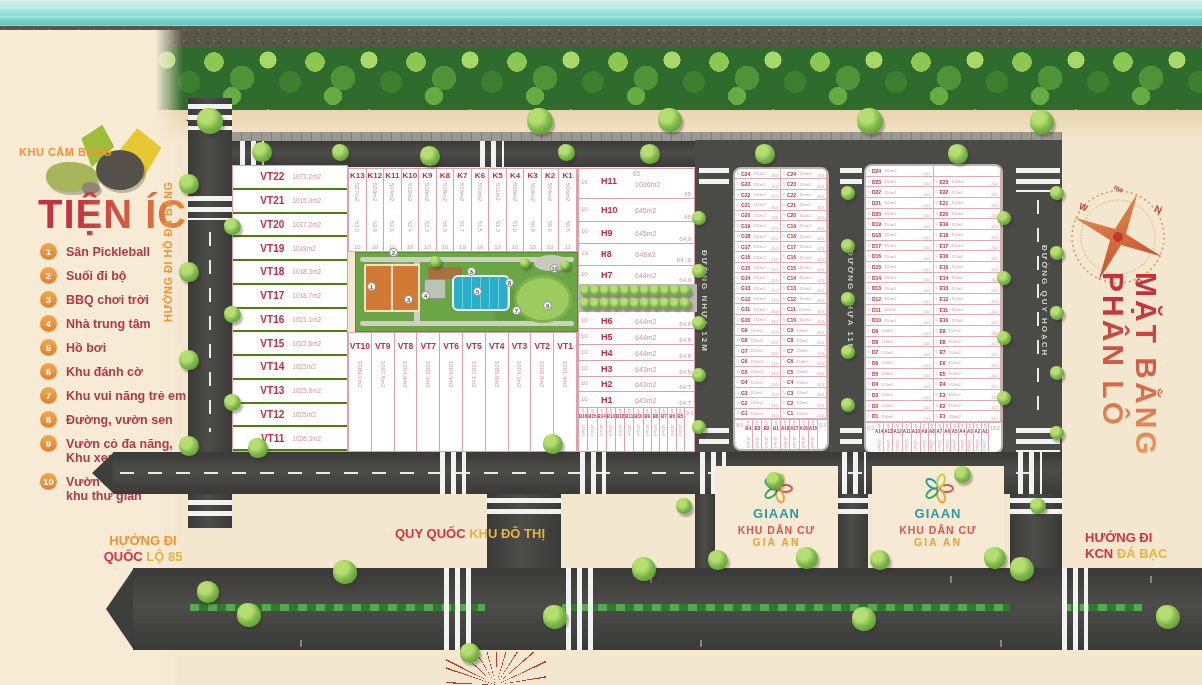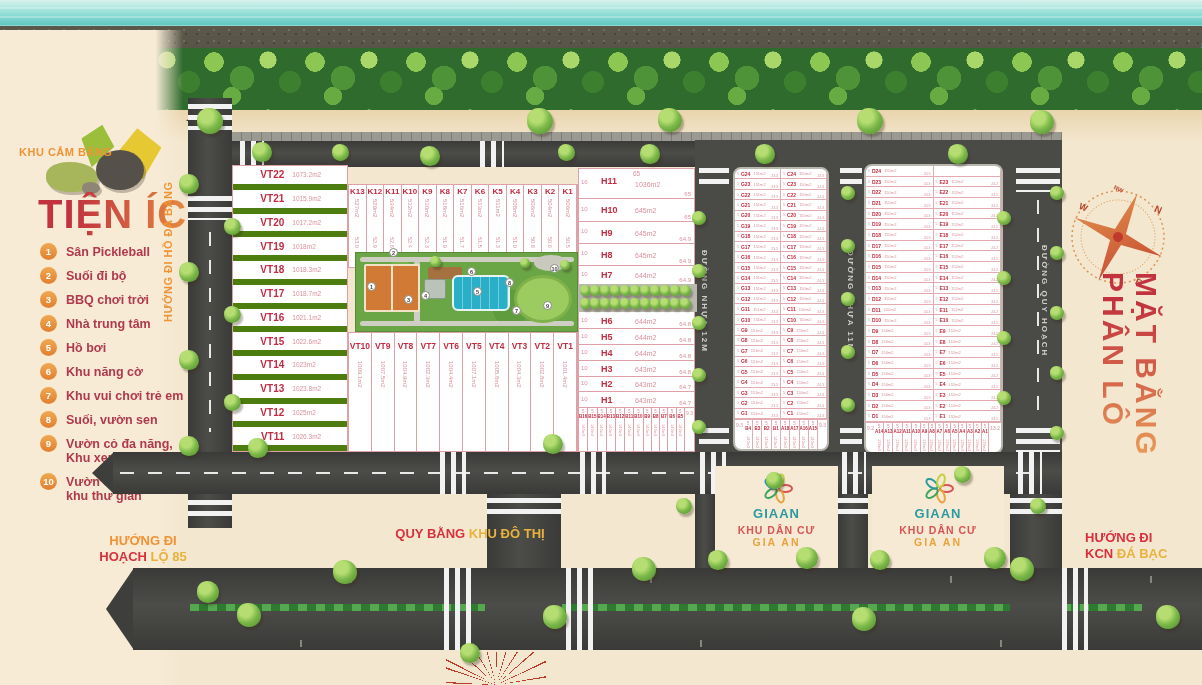--- a/index.html
+++ b/index.html
@@ -48,24 +48,24 @@
   .zebraAcrossH{background:repeating-linear-gradient(90deg,#f2f2f2 0 5px,transparent 5px 11px)}
   .dashH{height:2px;background:repeating-linear-gradient(90deg,#e8e8e8 0 14px,transparent 14px 28px)}
   .dashV{width:2px;background:repeating-linear-gradient(180deg,#e8e8e8 0 14px,transparent 14px 28px)}
   .sidewalk{background:#9b9a92;background-image:repeating-linear-gradient(90deg,transparent 0 9px,#7e7d76 9px 10px)}
   .median{background:#3d8f3c;background-image:repeating-linear-gradient(90deg,#55a84f 0 9px,#2f7a30 9px 18px)}
   .arrowL{width:0;height:0;border-style:solid}
   .roadlabel{writing-mode:vertical-rl;color:#cfcfc9;font-size:8px;font-weight:bold;letter-spacing:2px;white-space:nowrap}
   
   .lotwhite{background:#fff;border:1px solid #dfa0a8}
   #vt-left{left:232px;top:165px;width:116px;height:287px;display:flex;flex-direction:column}
-  .vt-row{flex:1;background:#fff;border-bottom:6px solid #4d7c0f;display:flex;align-items:center}
+  .vt-row{flex:1;background:#fff;border-bottom:2px solid #4d7c0f;display:flex;align-items:center}
   .vt-id{width:52%;text-align:right;font-size:10px;font-weight:bold;color:#c22c41;padding-right:8px}
   .vt-area{font-size:6.5px;color:#d9919d}
-  #k-row{left:348px;top:184px;width:230px;height:84px;display:flex}
+  #k-row{left:348px;top:168px;width:230px;height:84px;display:flex}
   .k-strip{flex:1;background:#fff;border-right:1px solid #dfa0a8;position:relative;text-align:center}
   .k-id{font-size:8px;font-weight:bold;color:#c22c41;margin-top:2px}
   .vtxt{writing-mode:vertical-rl;white-space:nowrap}
   .k-area{position:absolute;left:50%;top:14px;transform:translateX(-50%);font-size:6px;color:#d9919d}
   .k-len{position:absolute;left:50%;top:52px;transform:translateX(-50%);font-size:5.5px;color:#d9919d}
   .k-w{position:absolute;bottom:1px;left:0;width:100%;font-size:6px;color:#d9919d}
   #vt-bottom{left:348px;top:332px;width:230px;height:120px;display:flex}
   .vb-strip{flex:1;background:#fff;border-right:1px solid #dfa0a8;position:relative;text-align:center}
   .vb-id{font-size:8.5px;font-weight:bold;color:#c22c41;margin-top:8px}
   .vb-area{position:absolute;left:50%;top:28px;transform:translateX(-50%);font-size:6px;color:#d9919d}
@@ -164,29 +164,29 @@
       <div class="am-row">
         <div class="am-num">4</div>
         <div class="am-label">Nhà trung tâm</div>
       </div>
       <div class="am-row">
         <div class="am-num">5</div>
         <div class="am-label">Hồ bơi</div>
       </div>
       <div class="am-row">
         <div class="am-num">6</div>
-        <div class="am-label">Khu năng cờ</div>
+        <div class="am-label">Khu đánh cờ</div>
       </div>
       <div class="am-row">
         <div class="am-num">7</div>
-        <div class="am-label">Khu vui chơi trẻ em</div>
+        <div class="am-label">Khu vui năng trẻ em</div>
       </div>
       <div class="am-row">
         <div class="am-num">8</div>
-        <div class="am-label">Suối, vườn sen</div>
+        <div class="am-label">Đường, vườn sen</div>
       </div>
       <div class="am-row">
         <div class="am-num">9</div>
         <div class="am-label">Vườn cỏ đa năng,
 Khu xem trung</div>
       </div>
       <div class="am-row">
         <div class="am-num">10</div>
         <div class="am-label">Vườn cây ăn trái,
 khu thư giãn</div>
@@ -421,21 +421,21 @@
         <div class="h-id">H10</div>
         <div class="h-area">645m2</div>
         <div class="h-len">65</div>
       </div>
       <div class="h-row" style="height: 22px; flex: 0 0 auto;">
         <div class="h-w">10</div>
         <div class="h-id">H9</div>
         <div class="h-area">645m2</div>
         <div class="h-len">64.9</div>
       </div>
-      <div class="h-row" style="height: 22px; flex: 0 0 auto;">
+      <div class="h-row" style="height: 22px; flex: 0 0 auto; font-family: Liberation Mono, monospace;">
         <div class="h-w">10</div>
         <div class="h-id">H8</div>
         <div class="h-area">645m2</div>
         <div class="h-len">64.9</div>
       </div>
       <div class="h-row" style="height: 19px; flex: 0 0 auto; margin-bottom: 28px;">
         <div class="h-w">10</div>
         <div class="h-id">H7</div>
         <div class="h-area">644m2</div>
         <div class="h-len">64.9</div>
@@ -1373,25 +1373,25 @@
       <span class="petal" style="border-color:#2a9aa0;transform:rotate(216deg) translateX(8px)"></span>
       <span class="petal" style="border-color:#c2d13f;transform:rotate(288deg) translateX(8px)"></span>
     </div>
     <div class="ga-brand">GIAAN</div>
     <div class="ga-sub">KHU DÂN CƯ</div>
     <div class="ga-name">GIA AN</div>
   </div>
 
   <div class="abs dirlabel" style="left:78px;top:533px;width:130px">
     <div class="dl-orange">HƯỚNG ĐI</div>
-    <div><span class="dl-red">HOẠCH</span>
+    <div><span class="dl-red">QUỐC</span>
       <span class="dl-gold">LỘ 85</span></div>
   </div>
   <div class="abs dirlabel" style="left:390px;top:526px;width:160px">
-    <span class="dl-red">QUY BẰNG</span>
+    <span class="dl-red">QUY QUỐC</span>
     <span class="dl-gold">KHU ĐÔ THỊ</span>
   </div>
   <div class="abs dirlabel" style="left:1085px;top:530px;width:110px;text-align:left">
     <div class="dl-red">HƯỚNG ĐI</div>
     <div><span class="dl-red">KCN</span>
       <span class="dl-gold">ĐÁ BẠC</span></div>
   </div>
 
   <div class="abs arrowL" style="left:106px;top:568px;border-width:41px 28px 41px 0;border-color:transparent #3e3e3c transparent transparent"></div>
   <div class="abs roadH" style="left:133px;top:568px;width:1069px;height:82px"></div>

